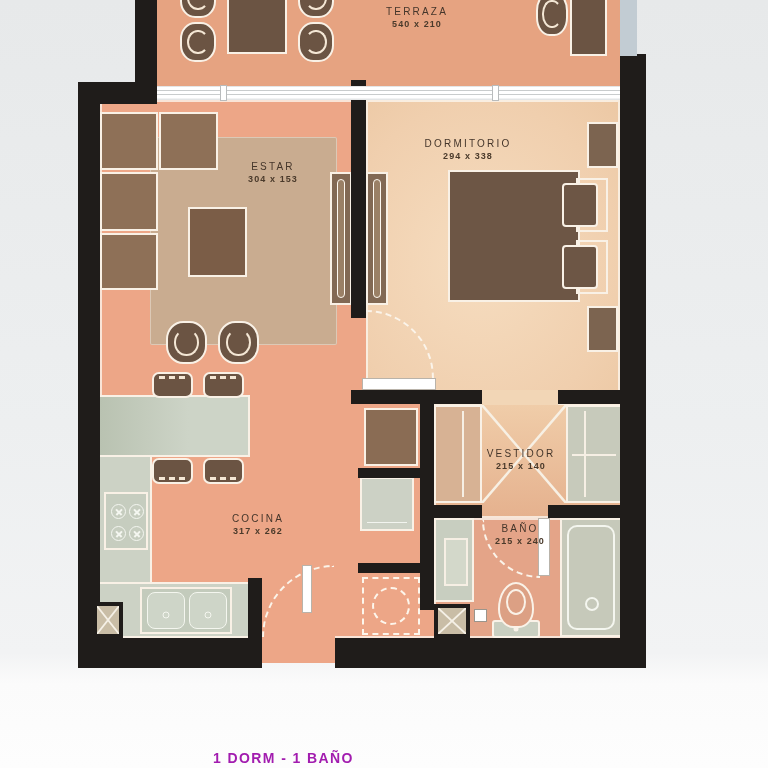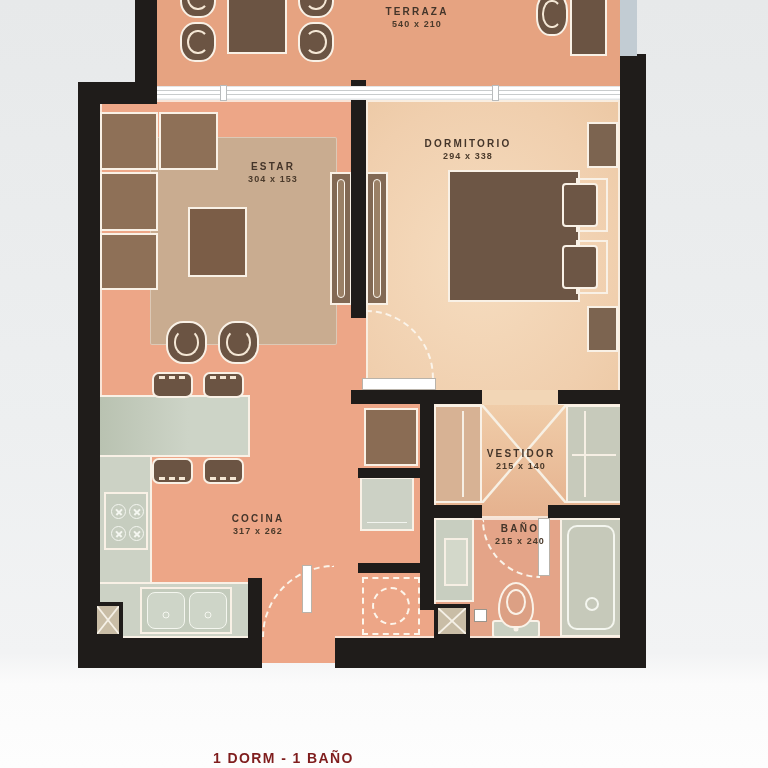--- a/index.html
+++ b/index.html
@@ -63,24 +63,24 @@
   .toilet-tank{position:absolute;box-sizing:border-box;background:#c9cfc1;border:2px solid #faf2e8;border-radius:3px;}
   .toilet-tank::after{content:"";position:absolute;left:50%;top:50%;width:5px;height:5px;transform:translate(-50%,-50%);
     border-radius:50%;background:#faf2e8;}
   .sinkbasin{position:absolute;box-sizing:border-box;background:#ced5c8;border:1.5px solid #f4f6ef;border-radius:8px;}
   .sinkbasin::after{content:"";position:absolute;left:50%;top:62%;width:5px;height:5px;transform:translate(-50%,-50%);
     border:1.5px solid #f4f6ef;border-radius:50%;}
   .frame{position:absolute;box-sizing:border-box;border:2px solid #f9f1e6;}
   .fixture{position:absolute;box-sizing:border-box;background:#ffffff;border:1px solid #9b958c;}
   .xsvg{position:absolute;}
   .lbl{position:absolute;transform:translateX(-50%);text-align:center;color:#44352a;white-space:nowrap;z-index:30;}
-  .lbl .nm{font-size:10px;font-weight:700;letter-spacing:2.2px;}
+  .lbl .nm{font-size:10px;font-weight:400;letter-spacing:2.2px;}
   .lbl .dm{font-size:9px;font-weight:600;letter-spacing:1.1px;margin-top:2px;color:#4a3a2b;}
   .title{position:absolute;left:211px;top:712px;font-size:31px;font-weight:800;color:#e73e78;letter-spacing:.5px;}
-  .subtitle{position:absolute;left:213px;top:750px;font-size:14px;font-weight:700;color:#7f1d1d;letter-spacing:1.4px;}
+  .subtitle{position:absolute;left:213px;top:750px;font-size:14px;font-weight:700;color:#a21caf;letter-spacing:1.4px;}
   .z1{z-index:1}.z2{z-index:2}.z3{z-index:3}.z4{z-index:4}
 </style>
 </head>
 <body>
 
 <div class="scene">
 
   <div class="fl z1" style="left:157px;top:0;width:463px;height:88px;background:#e6a381;box-shadow:none;"></div>
   <div class="fl z1" style="left:100px;top:100px;width:520px;height:538px;background:#eda687;"></div>
   <div class="fl z1" style="left:366px;top:100px;width:254px;height:292px;background:radial-gradient(ellipse at 45% 55%,#f6ddc0,#f0cfae 70%,#ecc8a4);"></div>

